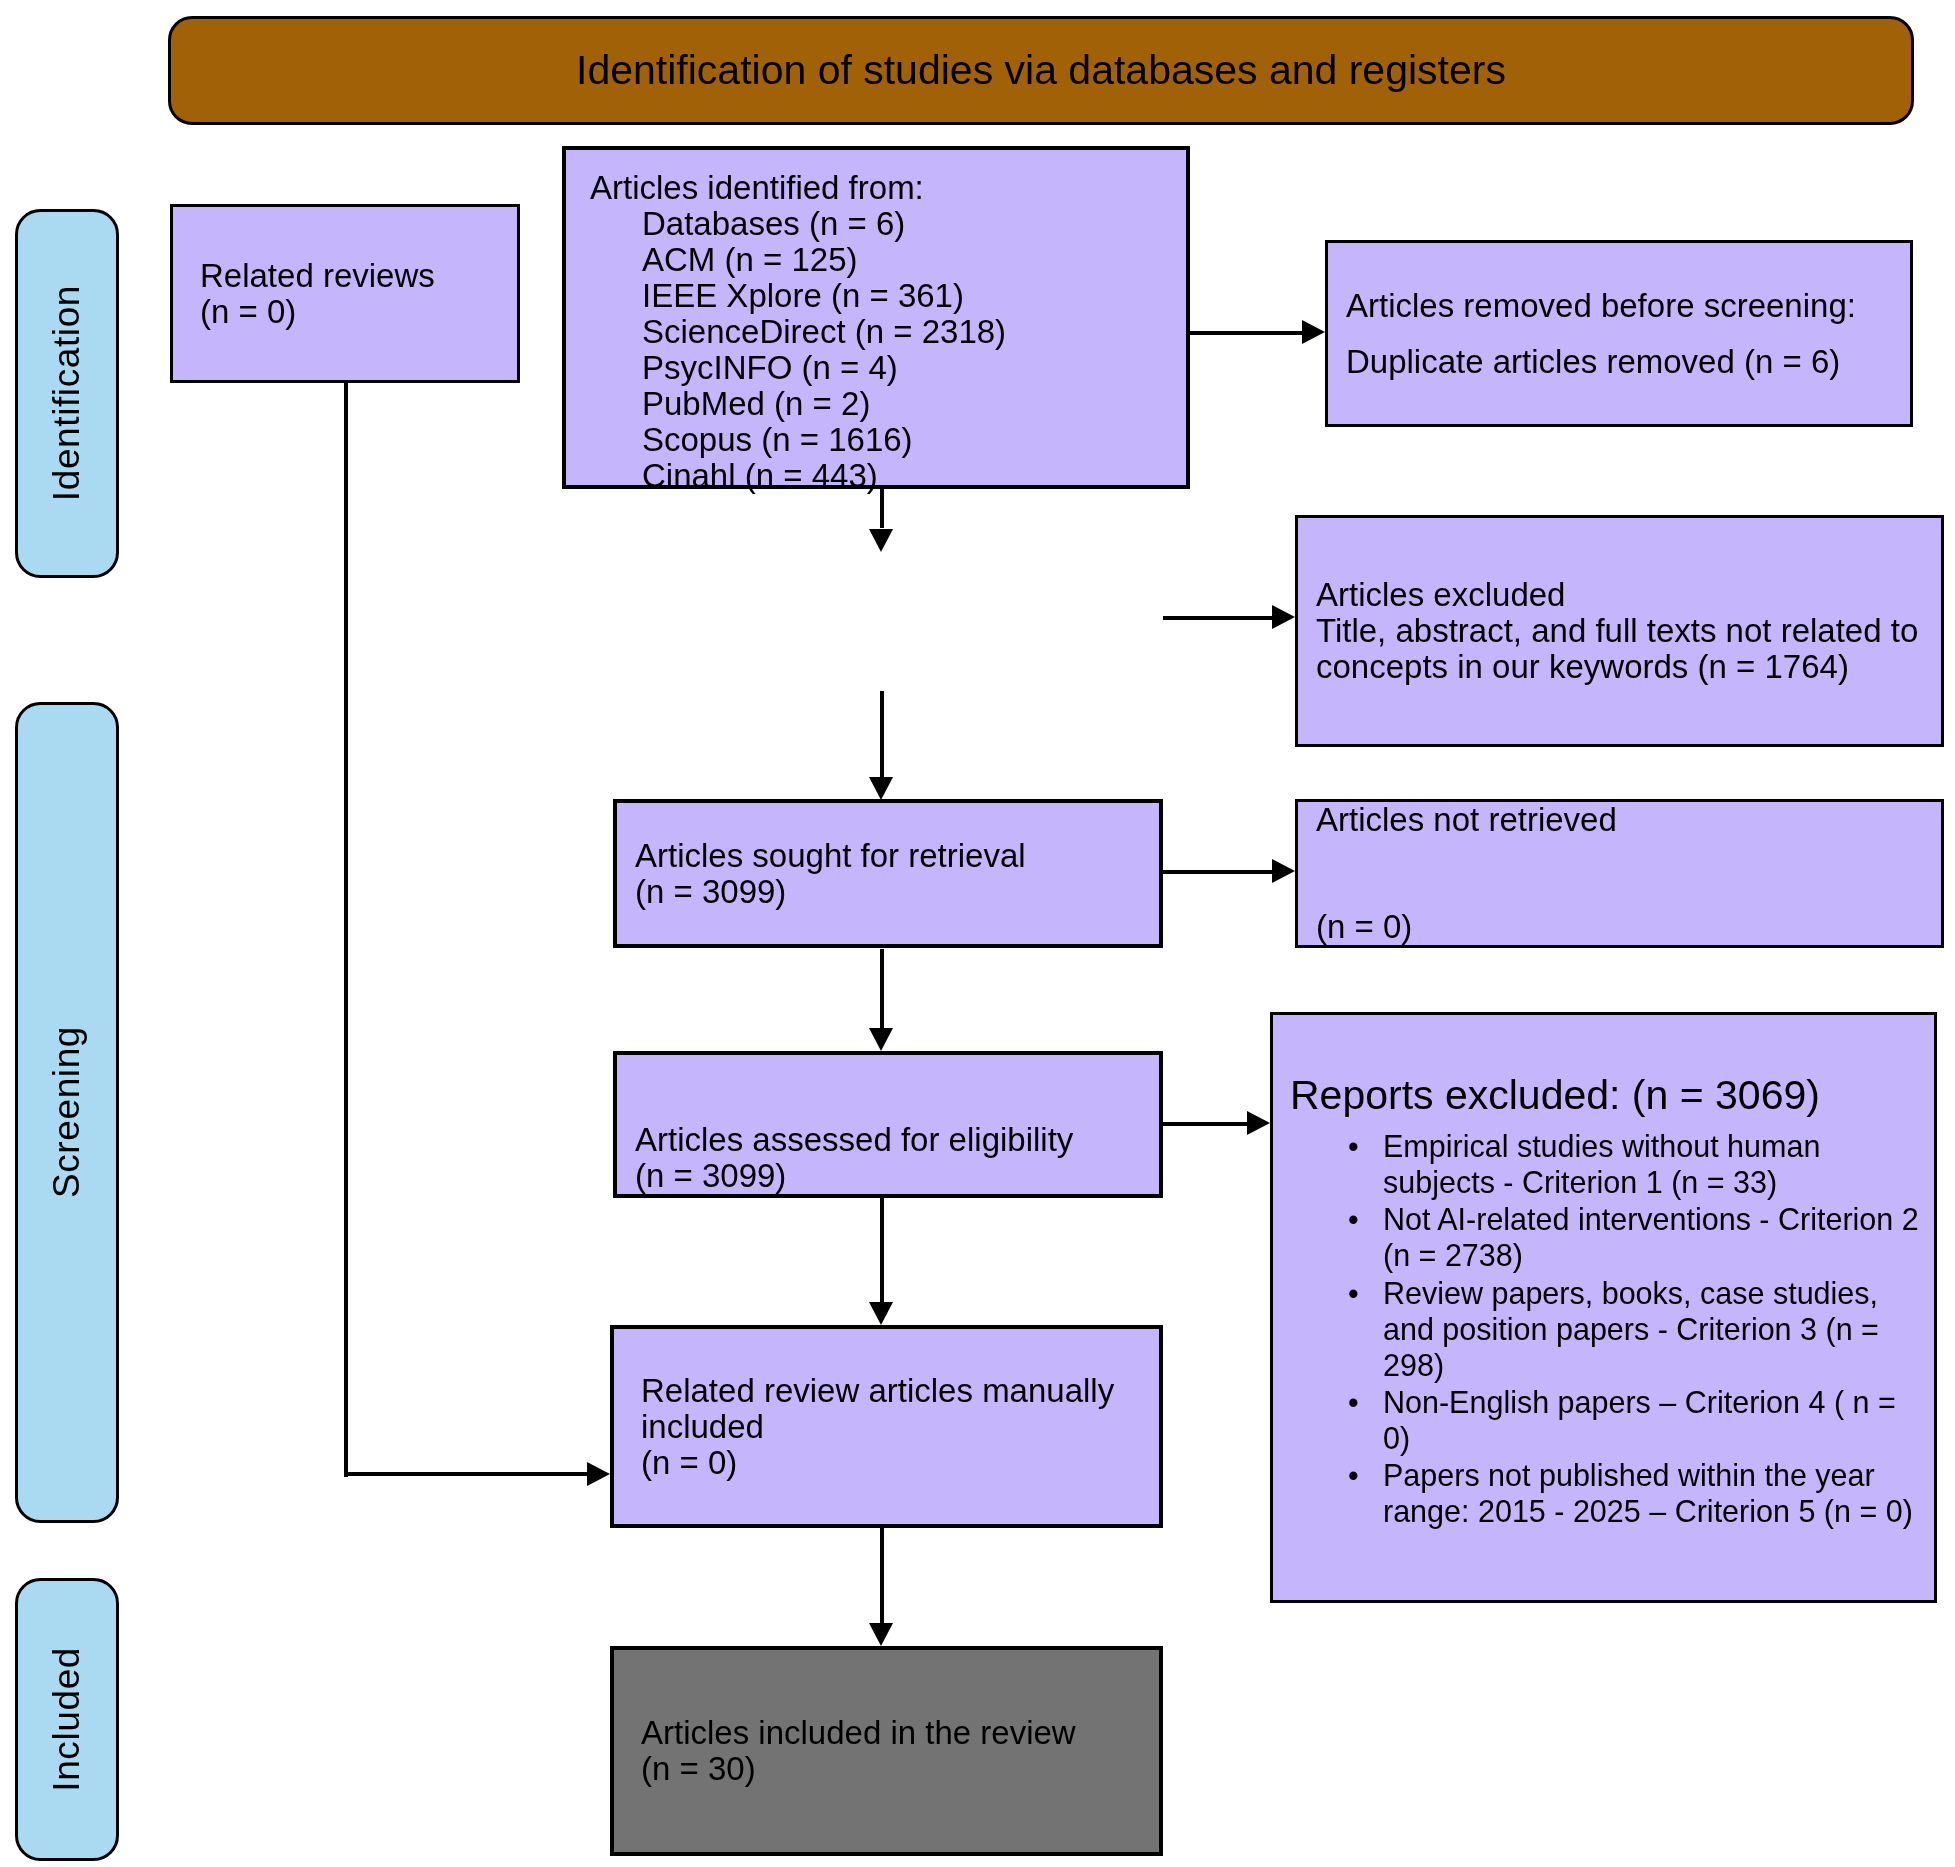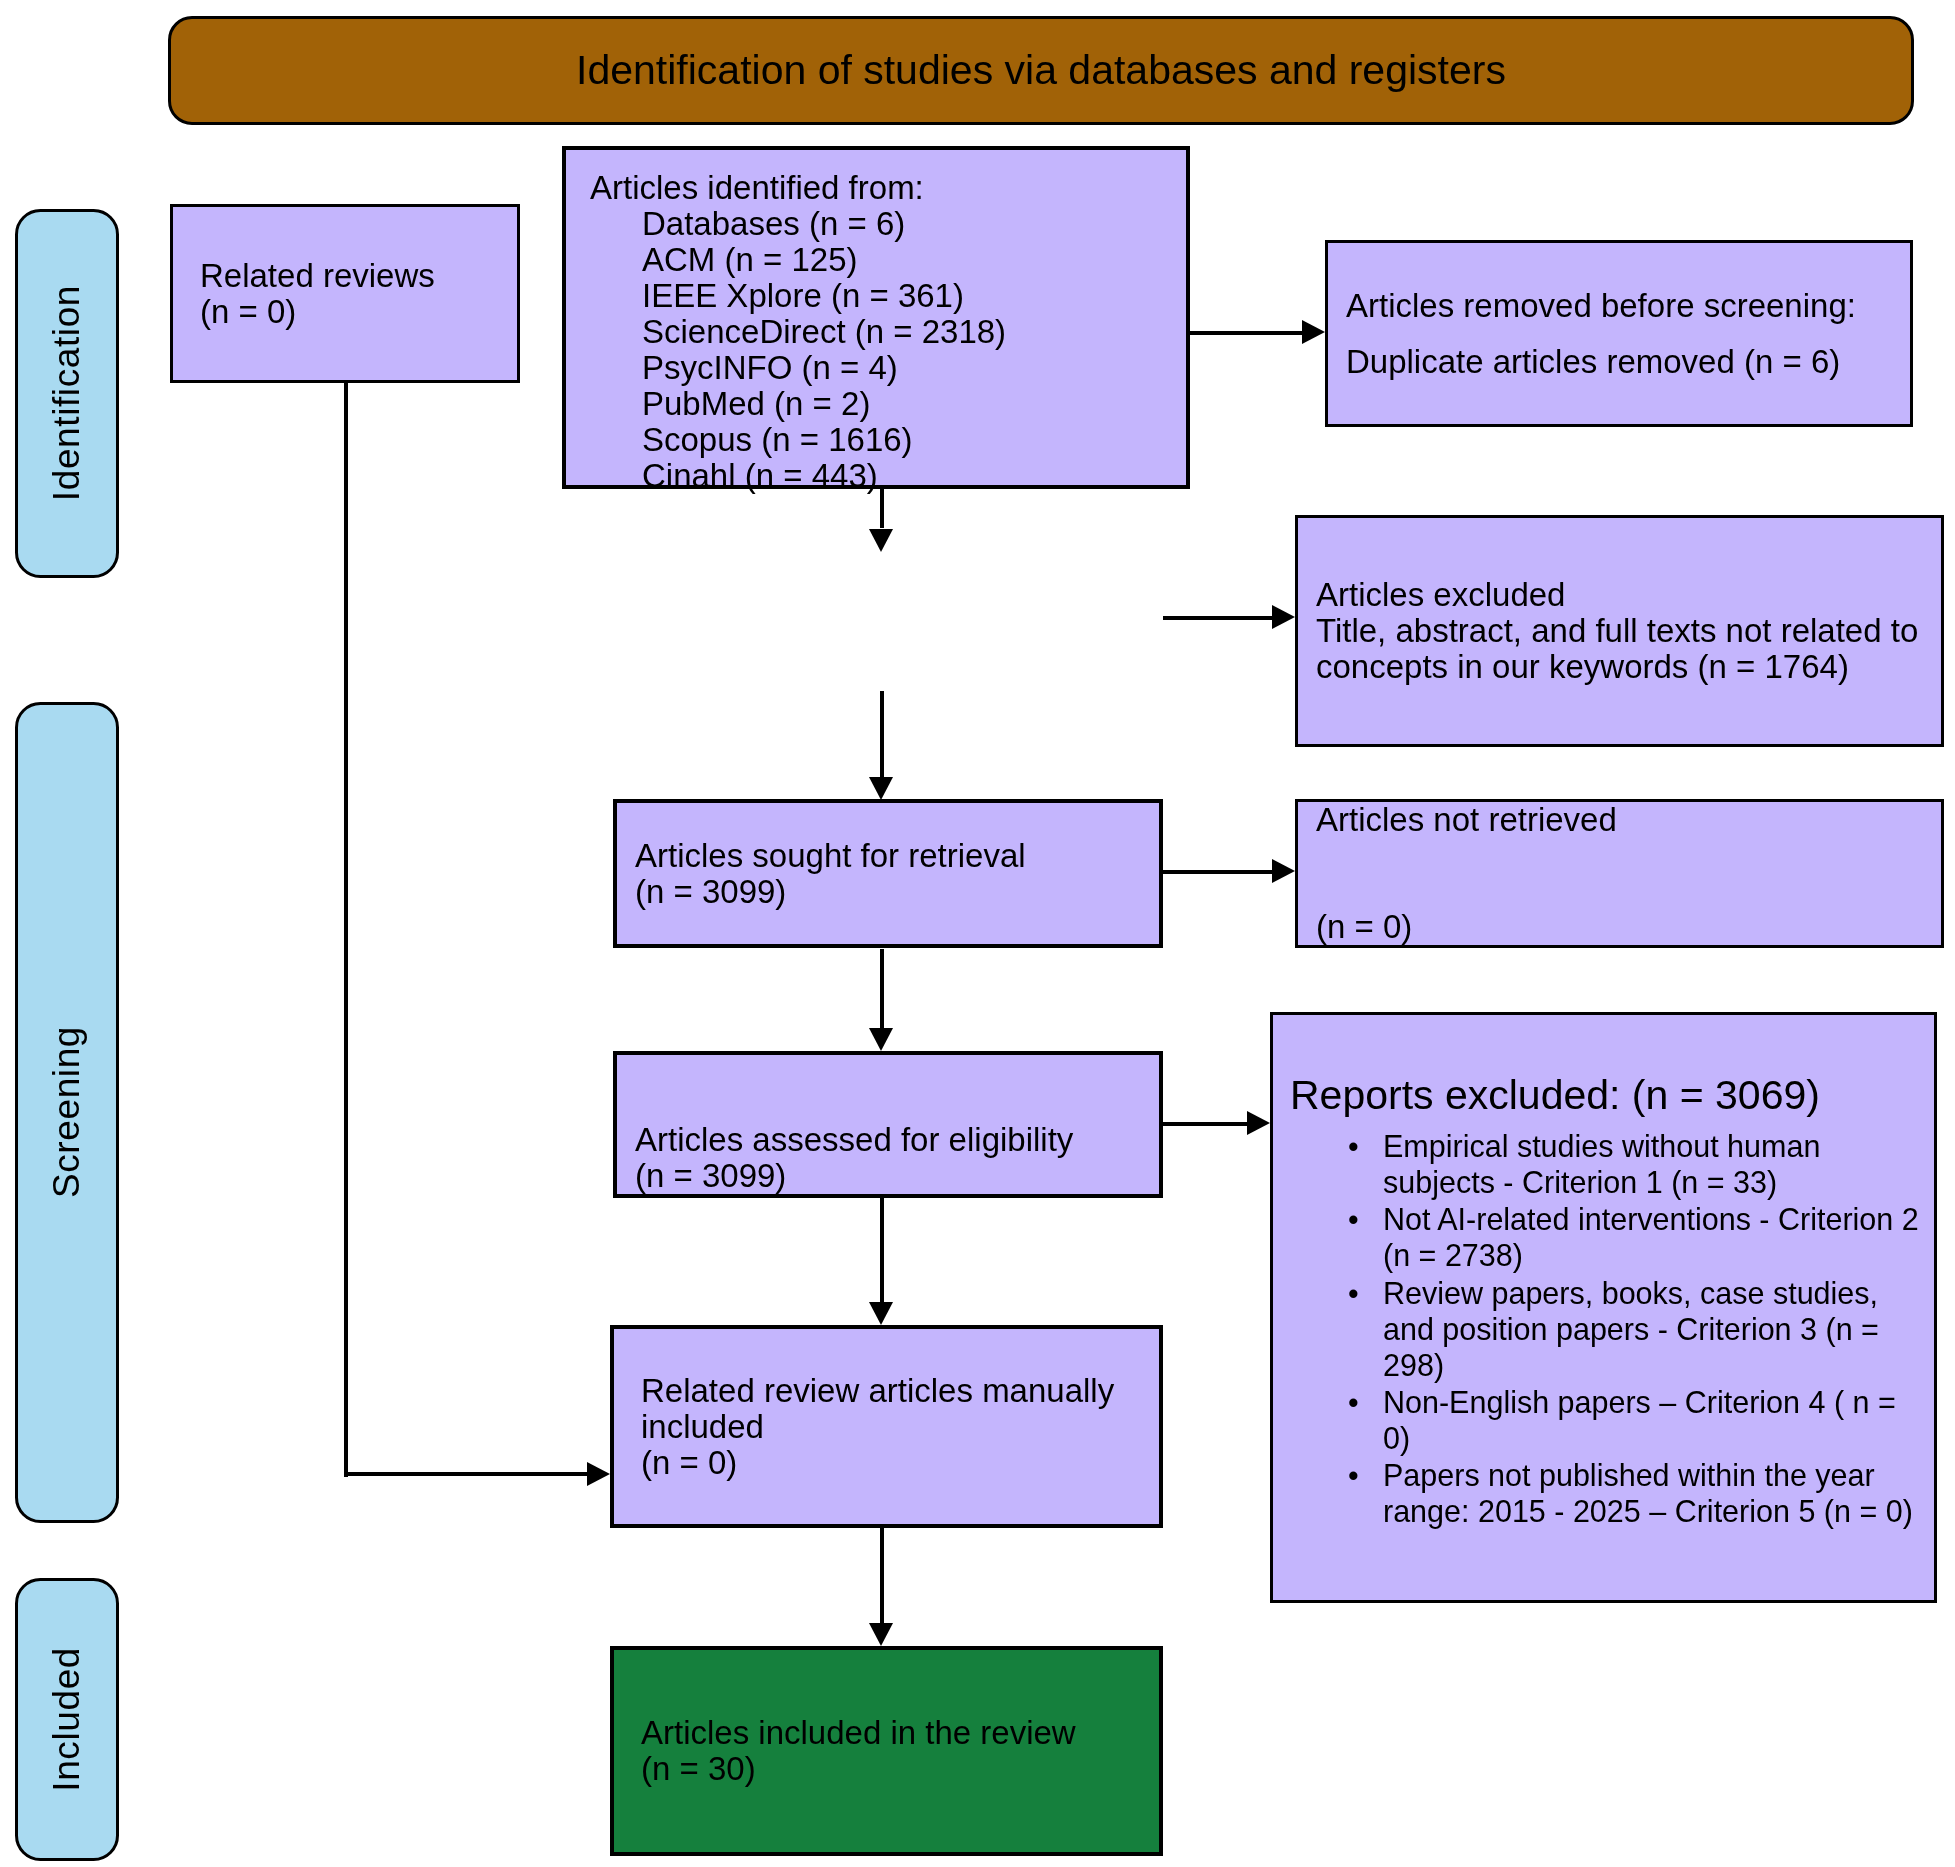--- a/index.html
+++ b/index.html
@@ -132,21 +132,21 @@
       <li>Papers not published within the year range: 2015 - 2025 – Criterion 5 (n = 0)</li>
     </ul>
   </div>
 
   <div class="abs box pad40" style="left:610px; top:1325px; width:553px; height:203px;">
     <div>Related review articles manually</div>
     <div>included</div>
     <div>(n = 0)</div>
   </div>
 
-  <div class="abs box pad40" style="left: 610px; top: 1646px; width: 553px; height: 210px; background-color: #15803d;">
+  <div class="abs box pad40" style="left: 610px; top: 1646px; width: 553px; height: 210px; background-color: #737373;">
     <div>Articles included in the review</div>
     <div>(n = 30)</div>
   </div>
 
   <div class="abs vline" style="left:880px; top:489px; height:39px;"></div>
   <div class="abs ah-down" style="left:869px; top:529px;"></div>
 
   <div class="abs hline" style="left:1190px; top:331px; width:112px;"></div>
   <div class="abs ah-right" style="left:1302px; top:320px;"></div>
 

